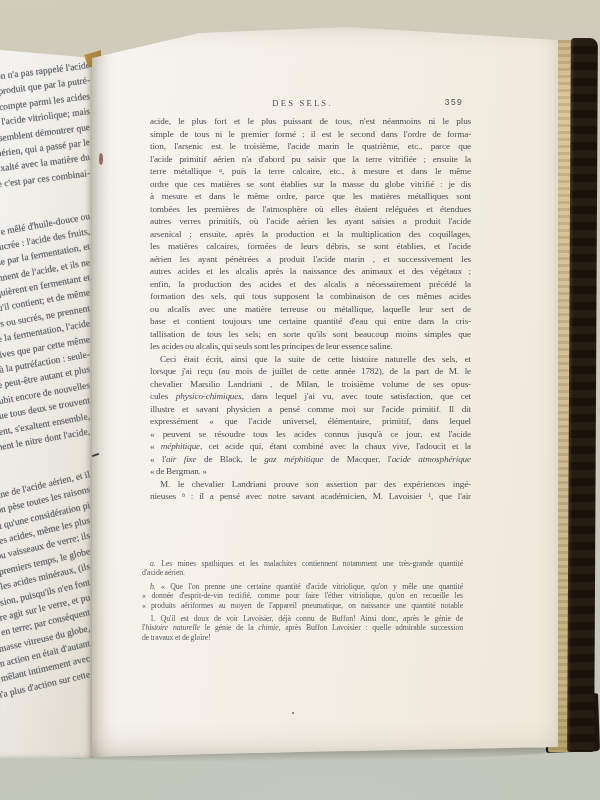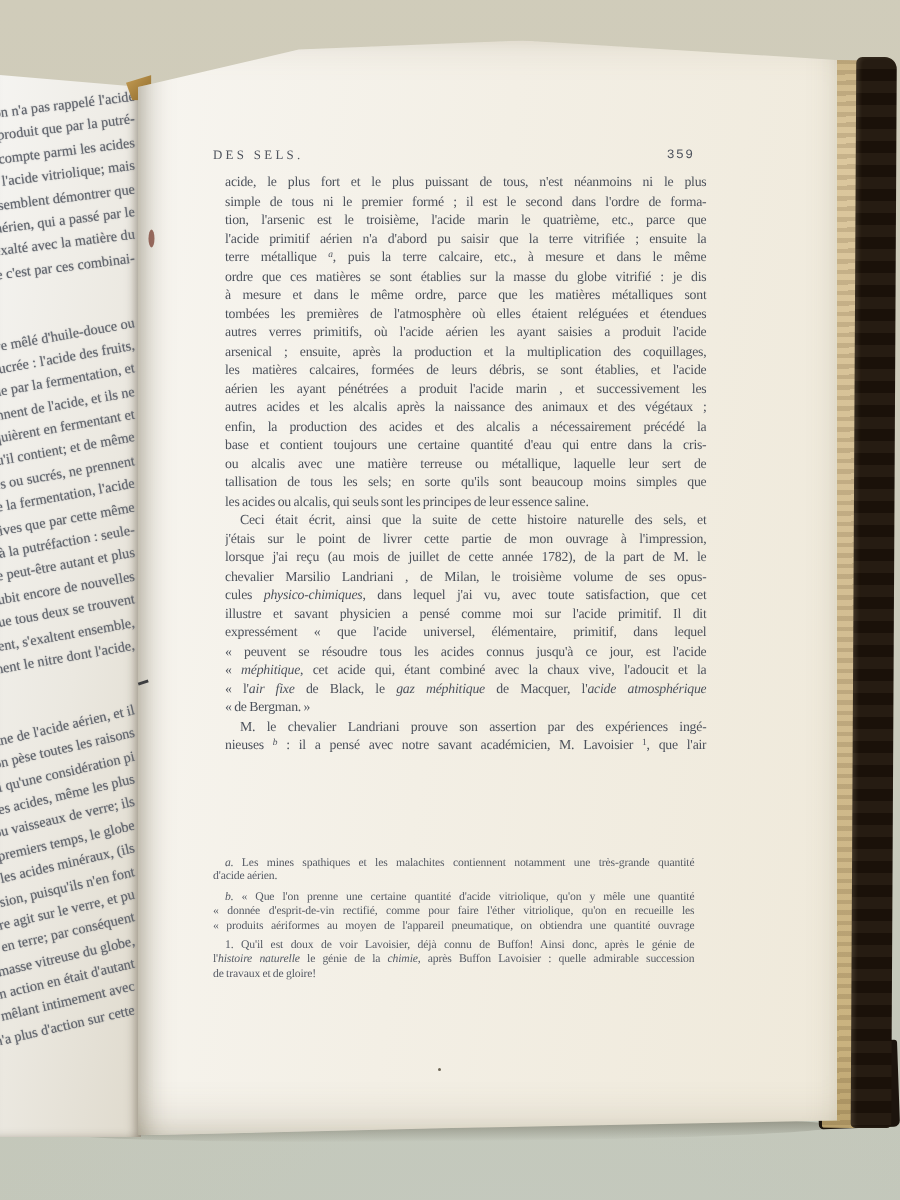--- a/index.html
+++ b/index.html
@@ -27,27 +27,27 @@
     box-shadow:inset -5px 0 7px -2px rgba(72,62,45,.55);}
   .gold-wedge{position:absolute;left:84px;top:50px;width:17px;height:17px;z-index:3;
     background:linear-gradient(135deg,#c59d55,#8e6a2b);clip-path:polygon(0 30%,100% 0,100% 100%,25% 100%);}
   .right-page{position:absolute;left:92px;top:22px;width:466px;height:735px;z-index:4;
     background:linear-gradient(98deg,#f7f5f0 0%,#f3efe5 45%,#efe9da 100%);
     clip-path:polygon(0 36px,23% 11px,55% 5px,100% 18px,100% 725px,45% 730px,0 735px);
     box-shadow:inset 16px 0 20px -14px rgba(95,85,60,.55),inset -10px 0 24px -16px rgba(120,105,75,.35),
       inset 0 -30px 30px -26px rgba(120,110,80,.3),inset 0 26px 26px -22px rgba(130,120,90,.25);}
   
   .running-head{position:absolute;top:76px;left:50px;width:321px;height:12px;font-size:8.6px;color:#4e535d;}
-  .head-title{position:absolute;left:0;right:0;letter-spacing:2.2px;}
+  .head-title{position:absolute;left:0;right:0;text-align:center;letter-spacing:2.2px;}
   .head-num{position:absolute;right:0;top:0;letter-spacing:1px;font-family:Liberation Mono, monospace;}
   .main-text{position:absolute;top:93px;left:58px;width:321px;}
   .tline{height:12.5px;line-height:12.5px;font-size:9.2px;letter-spacing:-.15px;word-spacing:-.5px;
     overflow:hidden;text-align:justify;text-align-last:justify;color:#4c515b;}
   .tline sup{font-size:6.3px;line-height:0;vertical-align:2.5px;}
-  .footnotes{position:absolute;top:537px;left:50px;width:321px;margin-top:11px;}
+  .footnotes{position:absolute;top:537px;left:50px;width:321px;}
   .fnline{height:9.4px;line-height:9.4px;font-size:7.8px;letter-spacing:-.1px;word-spacing:-.3px;
     overflow:hidden;text-align:justify;text-align-last:justify;color:#555a64;}
   .footnotes .group + .group{margin-top:4px;}
   .indent{text-indent:10px;}
   .fnline.indent{text-indent:8px;}
   .pend{text-align-last:left;}
   
   .frag-col{position:absolute;top:16px;left:-170px;width:260px;}
   .fragline{height:15.4px;line-height:15.4px;font-size:9.5px;color:#62666e;white-space:nowrap;
     text-align:right;transform:rotate(-10deg);transform-origin:100% 50%;
@@ -139,28 +139,28 @@
           <div class="tline">terre métallique <i><sup>a</sup></i>, puis la terre calcaire, etc., à mesure et dans le même</div>
           <div class="tline">ordre que ces matières se sont établies sur la masse du globe vitrifié : je dis</div>
           <div class="tline">à mesure et dans le même ordre, parce que les matières métalliques sont</div>
           <div class="tline">tombées les premières de l'atmosphère où elles étaient reléguées et étendues</div>
           <div class="tline">autres verres primitifs, où l'acide aérien les ayant saisies a produit l'acide</div>
           <div class="tline">arsenical ; ensuite, après la production et la multiplication des coquillages,</div>
           <div class="tline">les matières calcaires, formées de leurs débris, se sont établies, et l'acide</div>
           <div class="tline">aérien les ayant pénétrées a produit l'acide marin , et successivement les</div>
           <div class="tline">autres acides et les alcalis après la naissance des animaux et des végétaux ;</div>
           <div class="tline">enfin, la production des acides et des alcalis a nécessairement précédé la</div>
+          <div class="tline">formation des sels, qui tous supposent la combinaison de ces mêmes acides</div>
+          <div class="tline">ou alcalis avec une matière terreuse ou métallique, laquelle leur sert de</div>
           <div class="tline">base et contient toujours une certaine quantité d'eau qui entre dans la cris-</div>
-          <div class="tline">ou alcalis avec une matière terreuse ou métallique, laquelle leur sert de</div>
           <div class="tline">tallisation de tous les sels; en sorte qu'ils sont beaucoup moins simples que</div>
           <div class="tline pend">les acides ou alcalis, qui seuls sont les principes de leur essence saline.</div>
         </div>
         <div class="group">
           <div class="tline indent">Ceci était écrit, ainsi que la suite de cette histoire naturelle des sels, et</div>
-          <div class="tline">j'étais sur le point de livrer cette partie de mon ouvrage à l'impression,</div>
           <div class="tline">lorsque j'ai reçu (au mois de juillet de cette année 1782), de la part de M. le</div>
           <div class="tline">chevalier Marsilio Landriani , de Milan, le troisième volume de ses opus-</div>
           <div class="tline">cules <i>physico-chimiques</i>, dans lequel j'ai vu, avec toute satisfaction, que cet</div>
           <div class="tline">illustre et savant physicien a pensé comme moi sur l'acide primitif. Il dit</div>
           <div class="tline">expressément « que l'acide universel, élémentaire, primitif, dans lequel</div>
           <div class="tline">« peuvent se résoudre tous les acides connus jusqu'à ce jour, est l'acide</div>
           <div class="tline">« <i>méphitique</i>, cet acide qui, étant combiné avec la chaux vive, l'adoucit et la</div>
           <div class="tline">« l'<i>air fixe</i> de Black, le <i>gaz méphitique</i> de Macquer, l'<i>acide atmosphérique</i></div>
           <div class="tline pend">« de Bergman. »</div>
         </div>
@@ -170,21 +170,21 @@
         </div>
       </div>
     <div class="footnotes">
         <div class="group">
           <div class="fnline indent"><i>a.</i> Les mines spathiques et les malachites contiennent notamment une très-grande quantité</div>
           <div class="fnline pend">d'acide aérien.</div>
         </div>
         <div class="group">
           <div class="fnline indent"><i>b.</i> « Que l'on prenne une certaine quantité d'acide vitriolique, qu'on y mêle une quantité</div>
           <div class="fnline">« donnée d'esprit-de-vin rectifié, comme pour faire l'éther vitriolique, qu'on en recueille les</div>
-          <div class="fnline">« produits aériformes au moyen de l'appareil pneumatique, on obtiendra une quantité ouvrage</div>
+          <div class="fnline">« produits aériformes au moyen de l'appareil pneumatique, on naissance une quantité notable</div>
         </div>
         <div class="group">
           <div class="fnline indent">1. Qu'il est doux de voir Lavoisier, déjà connu de Buffon! Ainsi donc, après le génie de</div>
           <div class="fnline">l'<i>histoire naturelle</i> le génie de la <i>chimie</i>, après Buffon Lavoisier : quelle admirable succession</div>
           <div class="fnline pend">de travaux et de gloire!</div>
         </div>
       </div>
   </div>
 
   <div class="speck speck-dash"></div>

